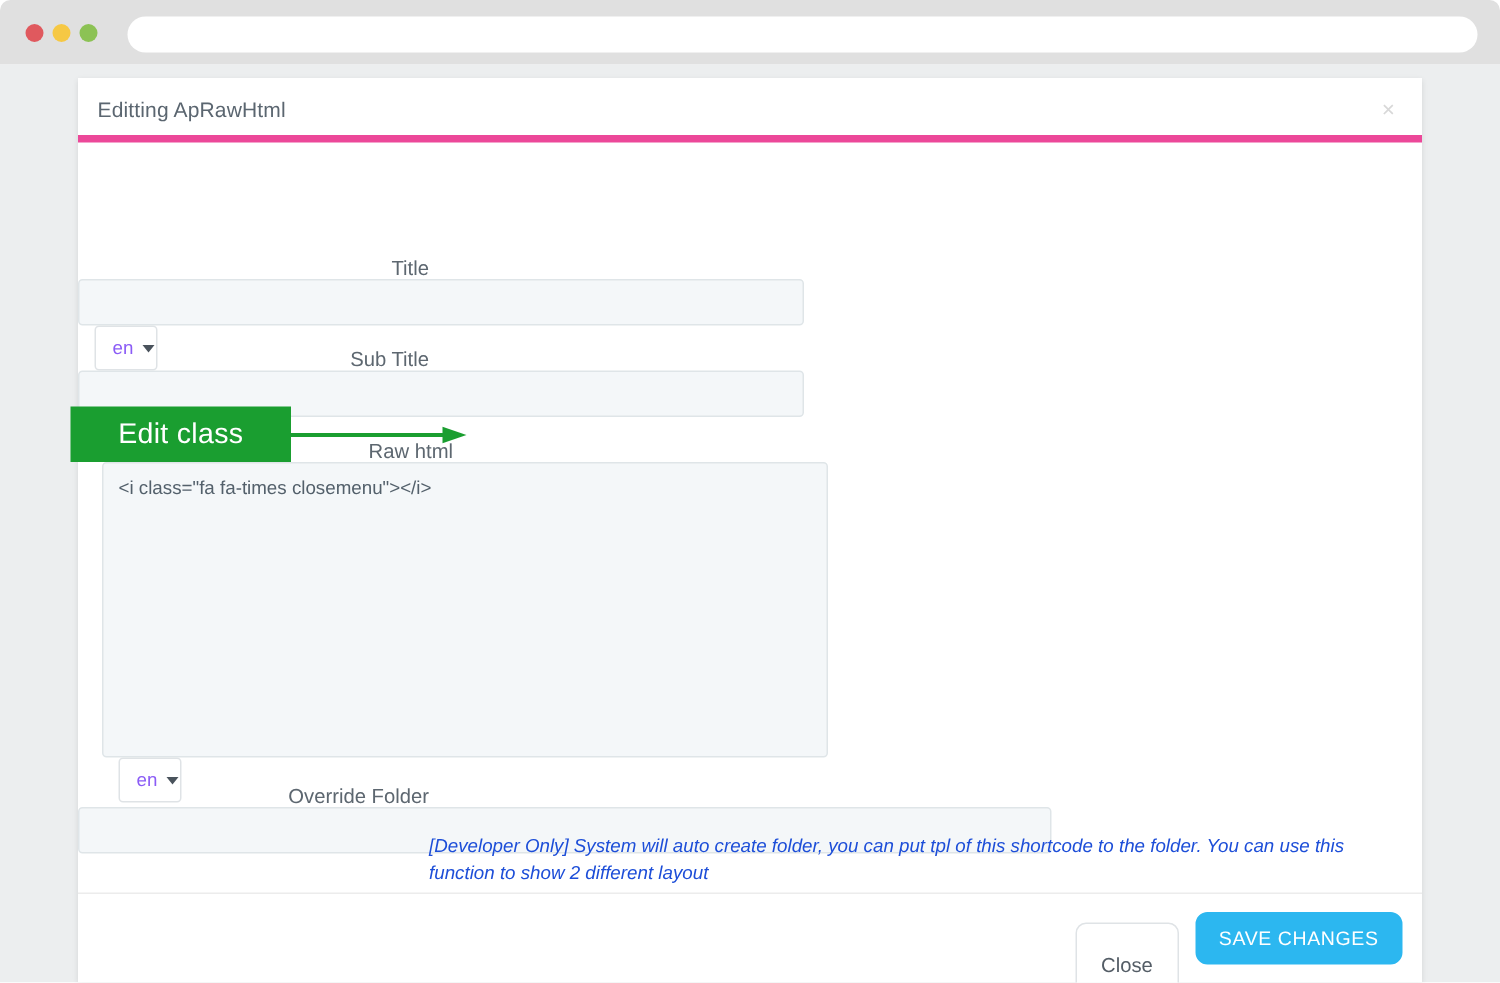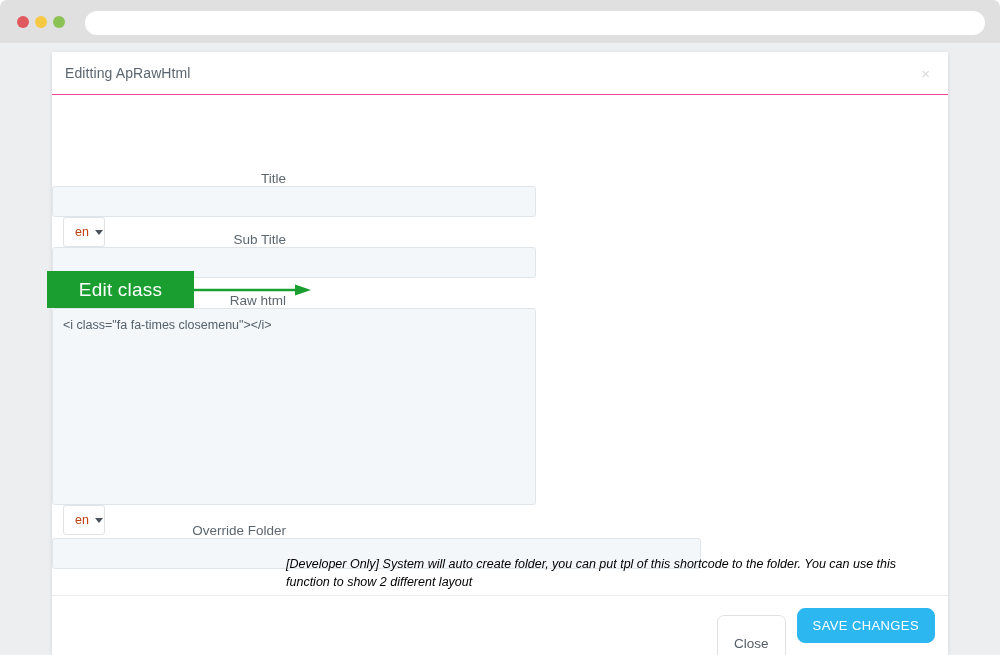--- a/index.html
+++ b/index.html
@@ -70,21 +70,21 @@
     position: absolute;
     left: 52px; top: 52px;
     width: 896px;
     height: 603px;
     background: #ffffff;
     box-shadow: 0 1px 4px rgba(0,0,0,0.10);
   }
   .modal-header {
     position: relative;
     height: 43px;
-    border-bottom: 1px solid #ec4899;
+    border-bottom: 5px solid #ec4899;
   }
   .modal-title {
     position: absolute;
     left: 13px; top: 13px;
     font-size: 14px;
     color: #5b6670;
     font-family: "Liberation Sans", sans-serif;
     letter-spacing: 0.1px;
   }
   .modal-close {
@@ -141,21 +141,21 @@
     outline: none;
     padding: 7px 10px;
     resize: none;
     line-height: 1.5;
   }
   .lang-btn {
     background: #ffffff;
     border: 1px solid #dfe3e6;
     border-radius: 3px;
     font-size: 12.5px;
-    color: #c2410c;
+    color: #8b5cf6;
     font-family: "Liberation Sans", sans-serif;
     padding: 6px 9px 6px 11px;
     cursor: pointer;
     display: inline-flex;
     align-items: center;
     gap: 6px;
     height: 30px;
   }
   .caret {
     width: 0; height: 0;
@@ -171,37 +171,37 @@
   #row-title .field-input { width: 484px; height: 31px; }
   #row-title .lang-btn { margin-left: 11px; width: 42px; }
 
   
   #row-subtitle { left: 0; top: 129px; width: 896px; }
   #row-subtitle .form-label { width: 234px; margin-right: 13px; }
   #row-subtitle .field-input { width: 484px; height: 31px; }
   #row-subtitle .lang-btn { margin-left: 11px; width: 42px; }
 
   
-  #row-rawhtml { left: 0; top: 190px; width: 896px; }
+  #row-rawhtml { left: 16px; top: 190px; width: 896px; }
   #row-rawhtml .form-label { width: 234px; margin-right: 13px; }
   #row-rawhtml .field-textarea { width: 484px; height: 197px; }
   #row-rawhtml .lang-btn { margin-left: 11px; width: 42px; }
 
   
   #row-override { left: 0; top: 420px; width: 896px; }
   #row-override .form-label { width: 234px; margin-right: 13px; }
   #row-override .field-input { width: 649px; height: 31px; }
 
   .help-text {
     position: absolute;
     left: 234px; top: 460px;
     width: 650px;
     font-size: 12.5px;
     font-style: italic;
-    color: #000000;
+    color: #1d4ed8;
     line-height: 1.45;
     font-family: "Liberation Sans", sans-serif;
   }
 
   
   .annotation {
     position: absolute;
     left: 47px; top: 271px;
     width: 270px;
     height: 40px;

